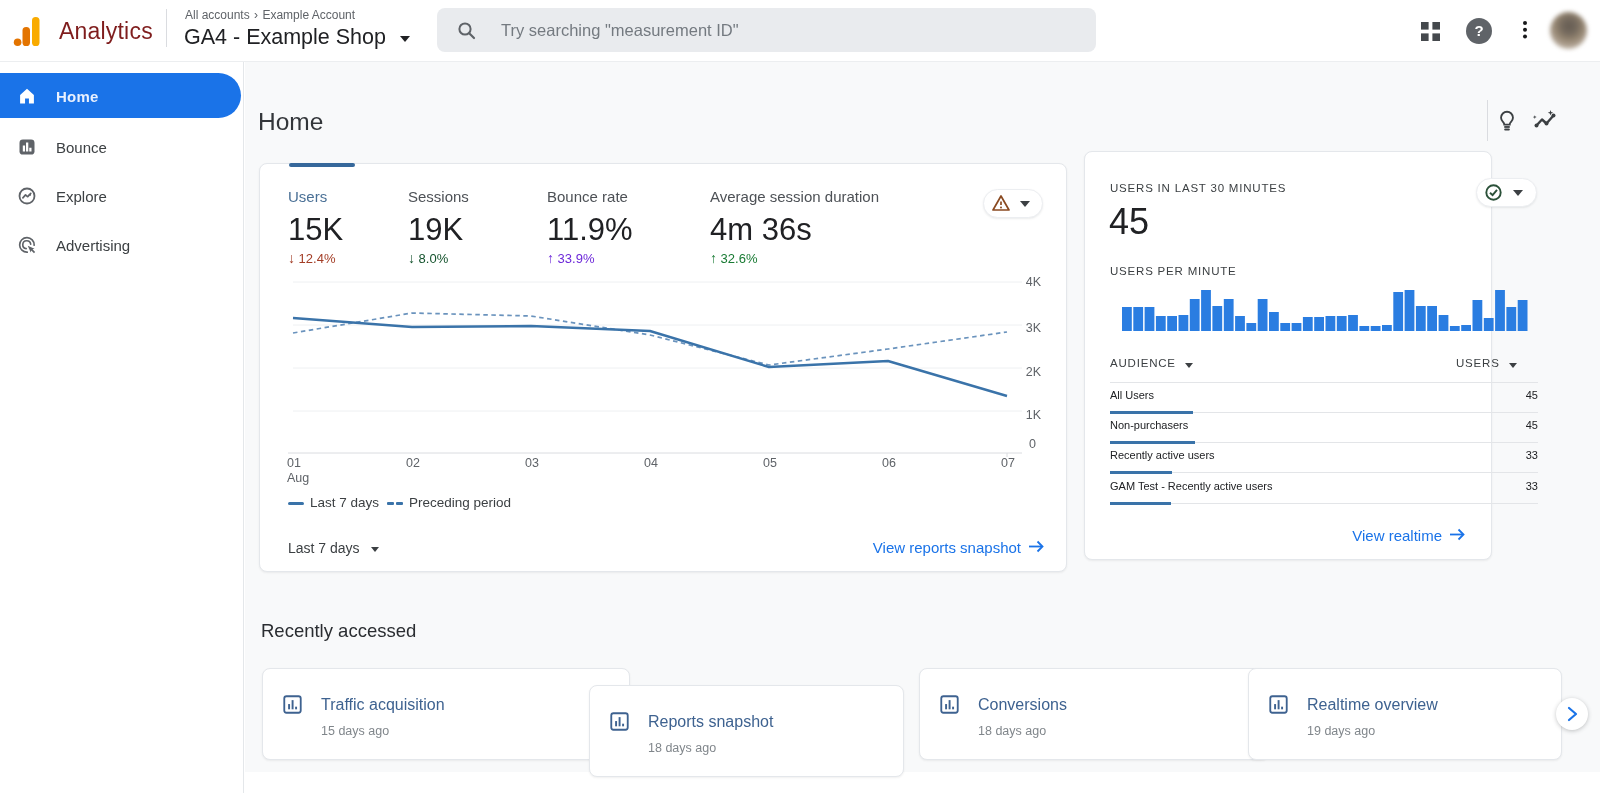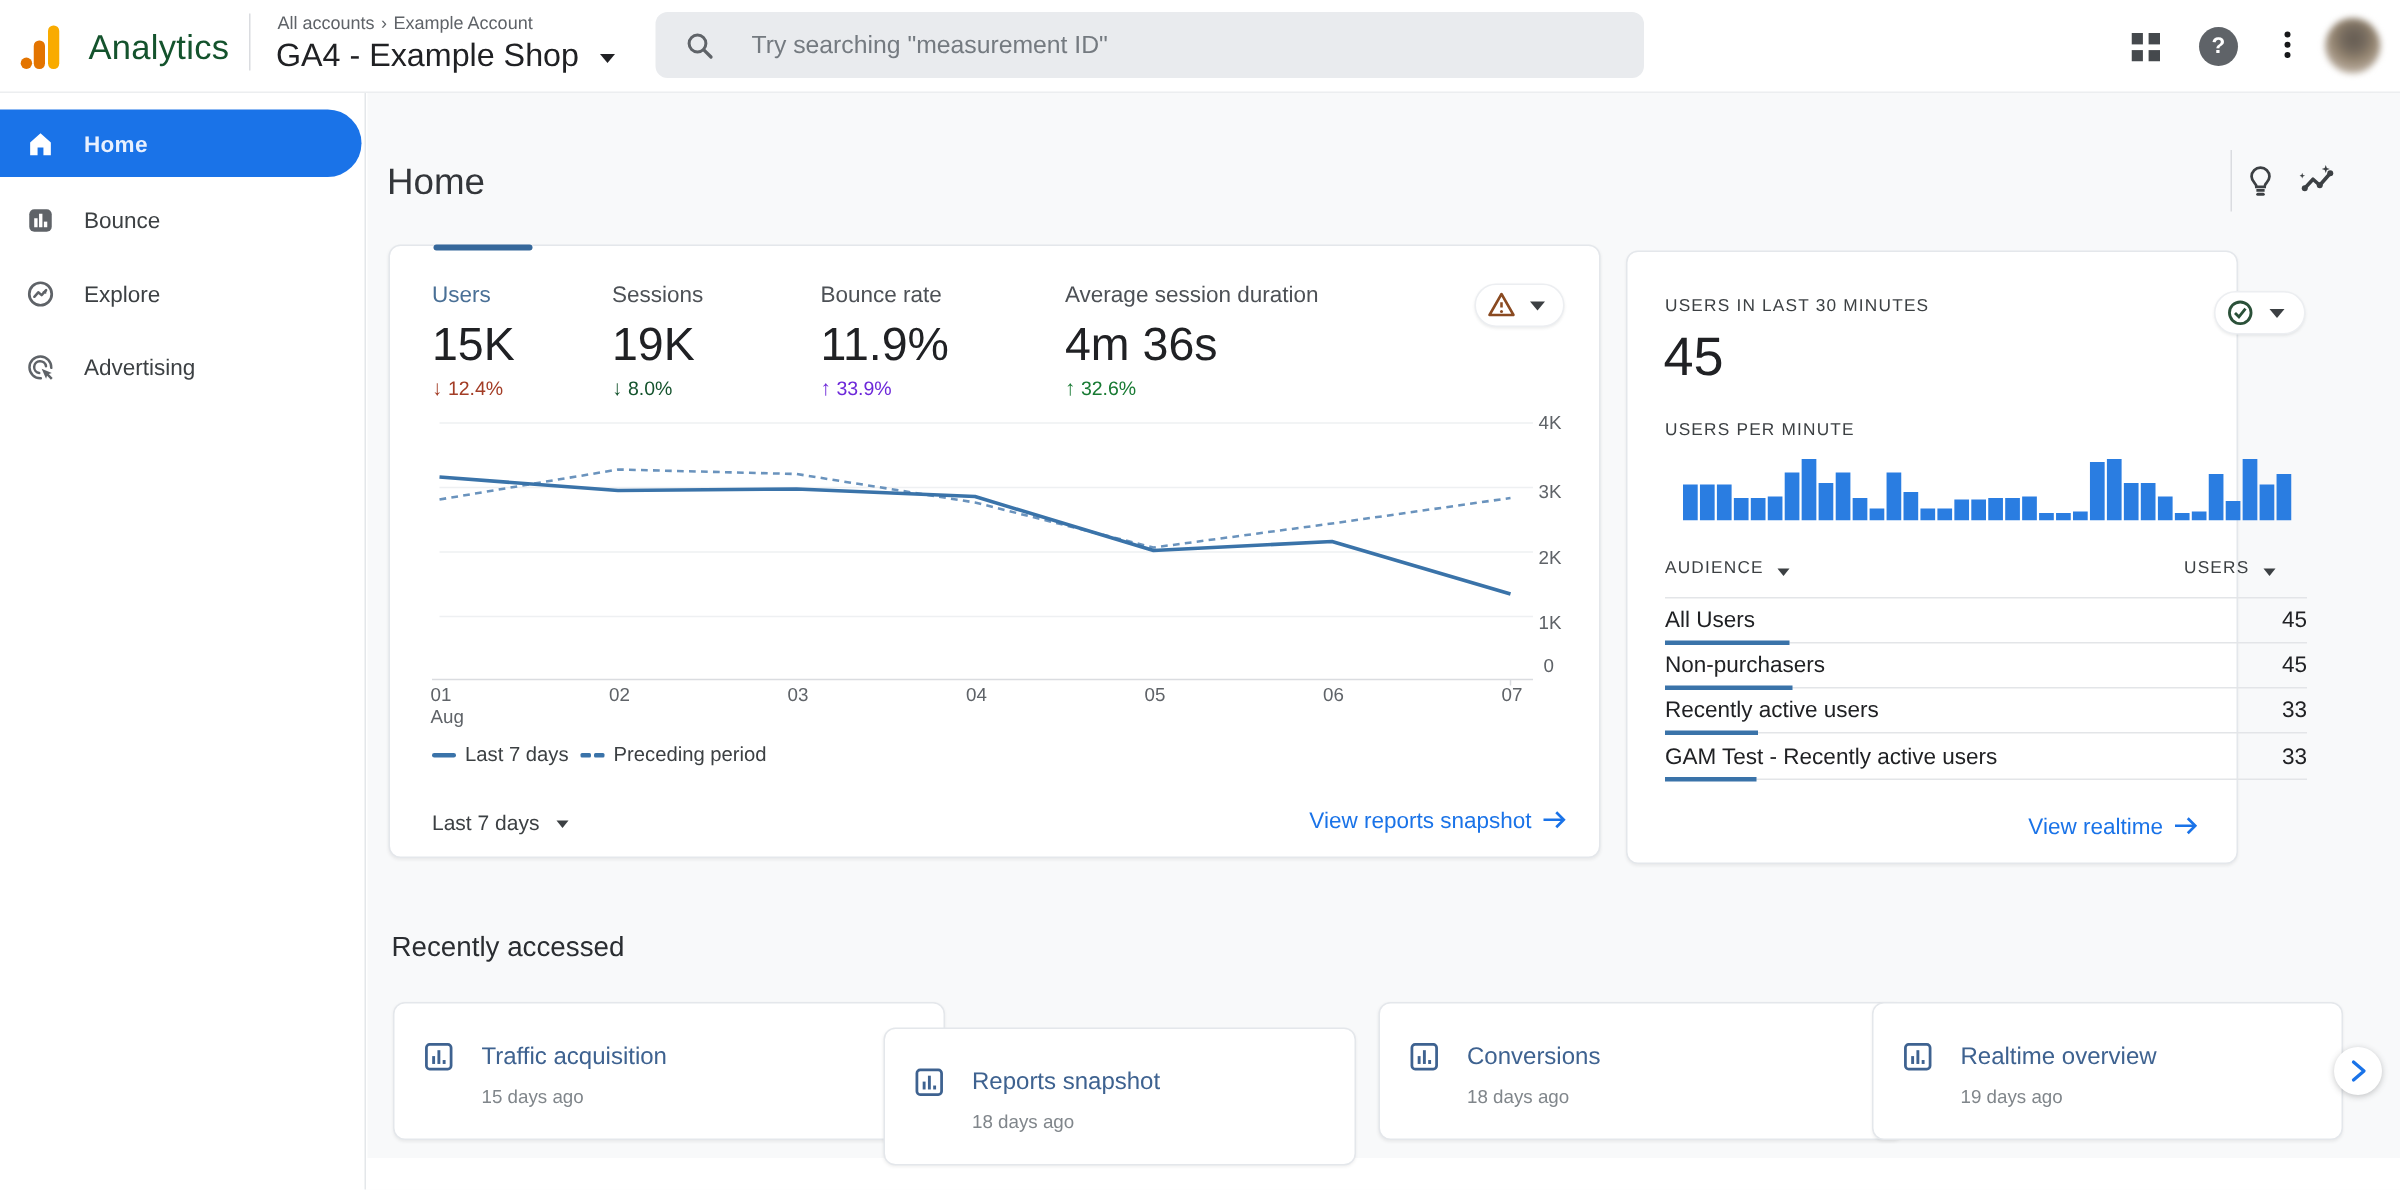--- a/index.html
+++ b/index.html
@@ -6,35 +6,35 @@
 html,body { width:1600px; height:793px; overflow:hidden; background:#fff;
   font-family:"Liberation Sans", sans-serif; }
 .abs { position:absolute; }
 #topbar { position:absolute; left:0; top:0; width:1600px; height:62px; background:#fff;
   border-bottom:1px solid #eceef0; }
 #sidebar { position:absolute; left:0; top:62px; width:244px; height:731px; background:#fff;
   border-right:1px solid #e4e7ea; }
 #main { position:absolute; left:245px; top:62px; width:1355px; height:710px; background:#f8f9fa; }
 .card { position:absolute; background:#fff; border:1px solid #e4e7eb; border-radius:8px;
   box-shadow:0 1px 2px rgba(60,64,67,.08); }
-.audr { left:25px; width:428px; height:30px; border-bottom:1px solid #e3e5e8; font-size:15px; color:#202124; }
+.audr { left:25px; width:428px; height:30px; border-bottom:1px solid #e3e5e8; font-size:11px; color:#202124; }
 .audr span { position:absolute; left:0; top:6px; }
 .audr span.n { left:auto; right:0; }
 .audr i { position:absolute; left:0; bottom:-2px; height:3px; background:#3a73a9; }
 </style>
 </head>
 <body>
 <div id="topbar">
 
   <svg class="abs" style="left:13px;top:14px" width="28" height="34" viewBox="0 0 28 34">
     <rect x="19" y="3" width="7.5" height="29" rx="3.6" fill="#f9ab00"></rect>
     <rect x="9.5" y="13" width="7.5" height="19" rx="3.6" fill="#e37400"></rect>
     <circle cx="4.6" cy="28.2" r="3.8" fill="#e37400"></circle>
   </svg>
-  <div class="abs" style="left:59px;top:18px;font-size:23px;color:#14532d;letter-spacing:.2px">Analytics</div>
+  <div class="abs" style="left:59px;top:18px;font-size:23px;color:#7f1d1d;letter-spacing:.2px">Analytics</div>
   <div class="abs" style="left:166px;top:9px;width:1px;height:38px;background:#dadce0"></div>
   <div class="abs" style="left:185px;top:8px;font-size:12px;color:#5f6368">All accounts <span style="font-size:12px;color:#5f6368;padding:0 1px">›</span> Example Account</div>
   <div class="abs" style="left:184px;top:25px;font-size:21.5px;color:#202124">GA4 - Example Shop</div>
   <div class="abs" style="left:400px;top:36px;width:0;height:0;border-left:5px solid transparent;border-right:5px solid transparent;border-top:6px solid #202124"></div>
 
   <div class="abs" style="left:437px;top:8px;width:659px;height:44px;background:#e9ebee;border-radius:8px"></div>
   <svg class="abs" style="left:457px;top:21px" width="19" height="19" viewBox="0 0 19 19">
     <circle cx="8" cy="8" r="5.6" fill="none" stroke="#5f6368" stroke-width="2"></circle>
     <line x1="12.2" y1="12.2" x2="17" y2="17" stroke="#5f6368" stroke-width="2.2" stroke-linecap="round"></line>
   </svg>
@@ -154,21 +154,21 @@
     <div class="abs" style="left:149px;top:331px;font-size:13.5px;color:#3c4043">Preceding period</div>
     <div class="abs" style="left:28px;top:376px;font-size:14px;color:#3c4043">Last 7 days</div>
     <div class="abs" style="left:111px;top:383px;width:0;height:0;border-left:4.5px solid transparent;border-right:4.5px solid transparent;border-top:5.5px solid #3c4043"></div>
     <div class="abs" style="right:45px;top:375px;font-size:15px;color:#1a73e8">View reports snapshot</div>
     <svg class="abs" style="right:21px;top:374px" width="17" height="17" viewBox="0 0 17 17">
       <line x1="1" y1="8.5" x2="14" y2="8.5" stroke="#1a73e8" stroke-width="1.8"></line>
       <path d="M9.5 3.5 L14.5 8.5 L9.5 13.5" fill="none" stroke="#1a73e8" stroke-width="1.8"></path>
     </svg>
   </div>
 
-  <div class="card" id="card2" style="left:839px;top:105px;width:408px;height:409px">
+  <div class="card" id="card2" style="left:839px;top:89px;width:408px;height:409px">
     <div class="abs" style="left:25px;top:30px;font-size:11.5px;letter-spacing:.8px;color:#3c4043">USERS IN LAST 30 MINUTES</div>
     <div class="abs" style="left:24px;top:49px;font-size:36px;color:#202124">45</div>
     <div class="abs" style="left:391px;top:26px;width:61px;height:29px;border:1px solid #eceef1;border-radius:15px;background:#fff;box-shadow:0 1px 2px rgba(60,64,67,.1)"></div>
     <svg class="abs" style="left:400px;top:32px" width="17" height="17" viewBox="0 0 17 17">
       <circle cx="8.5" cy="8.5" r="7.2" fill="none" stroke="#2b5139" stroke-width="1.9"></circle>
       <path d="M5 8.7 L7.6 11.2 L12 5.8" fill="none" stroke="#2b5139" stroke-width="1.9"></path>
     </svg>
     <div class="abs" style="left:428px;top:38px;width:0;height:0;border-left:5px solid transparent;border-right:5px solid transparent;border-top:6px solid #3c4043"></div>
     <div class="abs" style="left:25px;top:113px;font-size:11.5px;letter-spacing:.8px;color:#3c4043">USERS PER MINUTE</div>
     <svg class="abs" style="left:37px;top:132px" width="407" height="47" viewBox="0 0 407 47">

